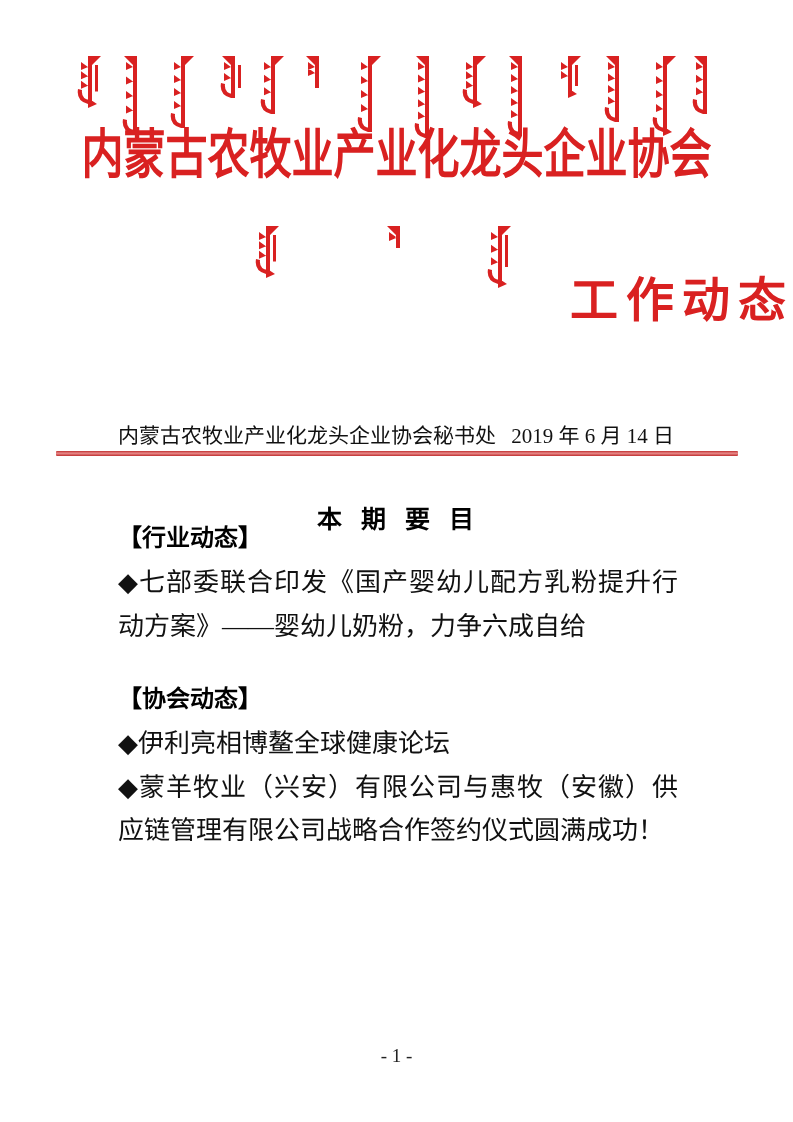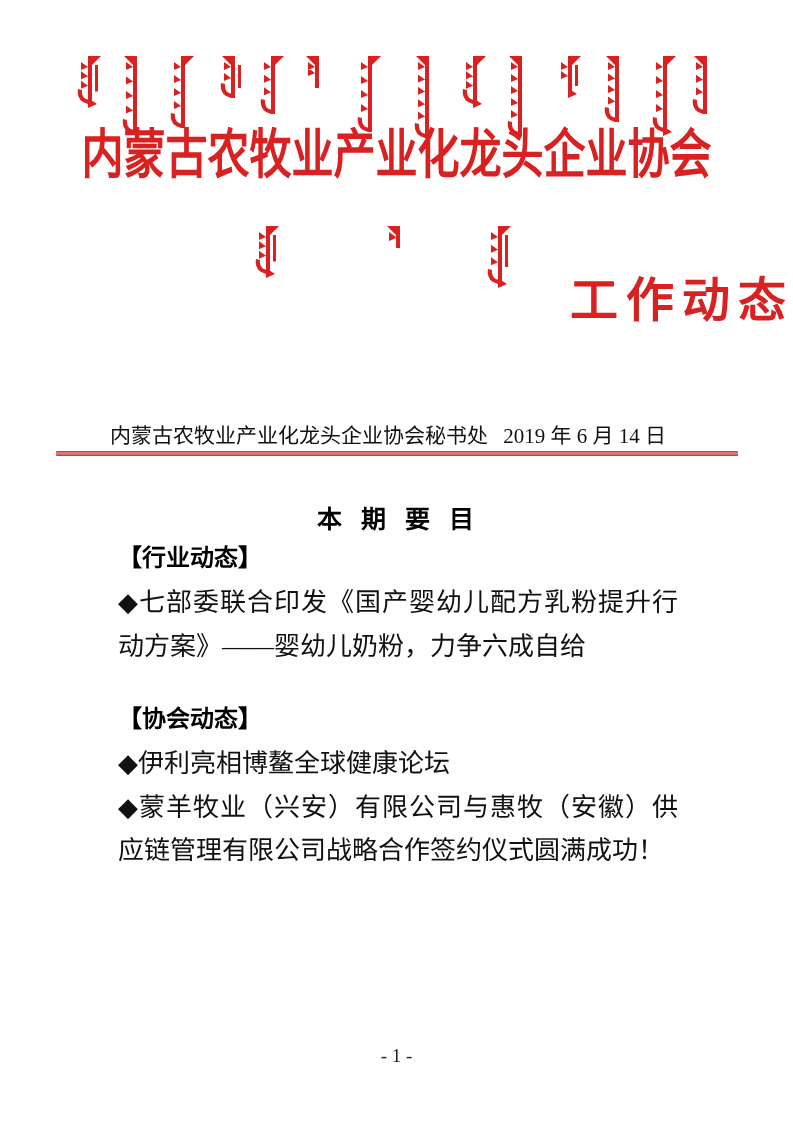--- a/index.html
+++ b/index.html
@@ -40,21 +40,21 @@
 
   .issue-line {
     position:absolute; top:370px; left:0; width:100%;
     text-align:center;
     font-weight:bold;
     font-size:23px;
     color:#000;
   }
 
   .pub-row {
-    position:absolute; top:419px; left:110px; width:556px;
+    position:absolute; top:419px; left:118px; width:556px;
     display:flex; justify-content:space-between; align-items:baseline;
     font-size:21px;
     color:#111;
   }
 
   .rule {
     position:absolute; top:451px; left:56px; width:682px; height:5px;
     background:linear-gradient(to bottom,#c03030 0%, #e88a8a 45%, #c03030 100%);
     border-radius:1px;
   }
@@ -74,21 +74,20 @@
   .content-col {
     position:absolute; top:521px; left:118px; width:560px;
   }
   .section-heading {
     font-family:"Liberation Sans","DejaVu Sans",sans-serif;
     font-weight:bold;
     font-size:24px;
     line-height:34px;
     margin-bottom:6px;
     color:#000;
-    margin-top:20px;
   }
   .section-gap { margin-top:34px; }
   .news-item {
     font-size:26px;
     line-height:43.5px;
     text-align:justify;
     color:#111;
   }
 
   .page-number {

